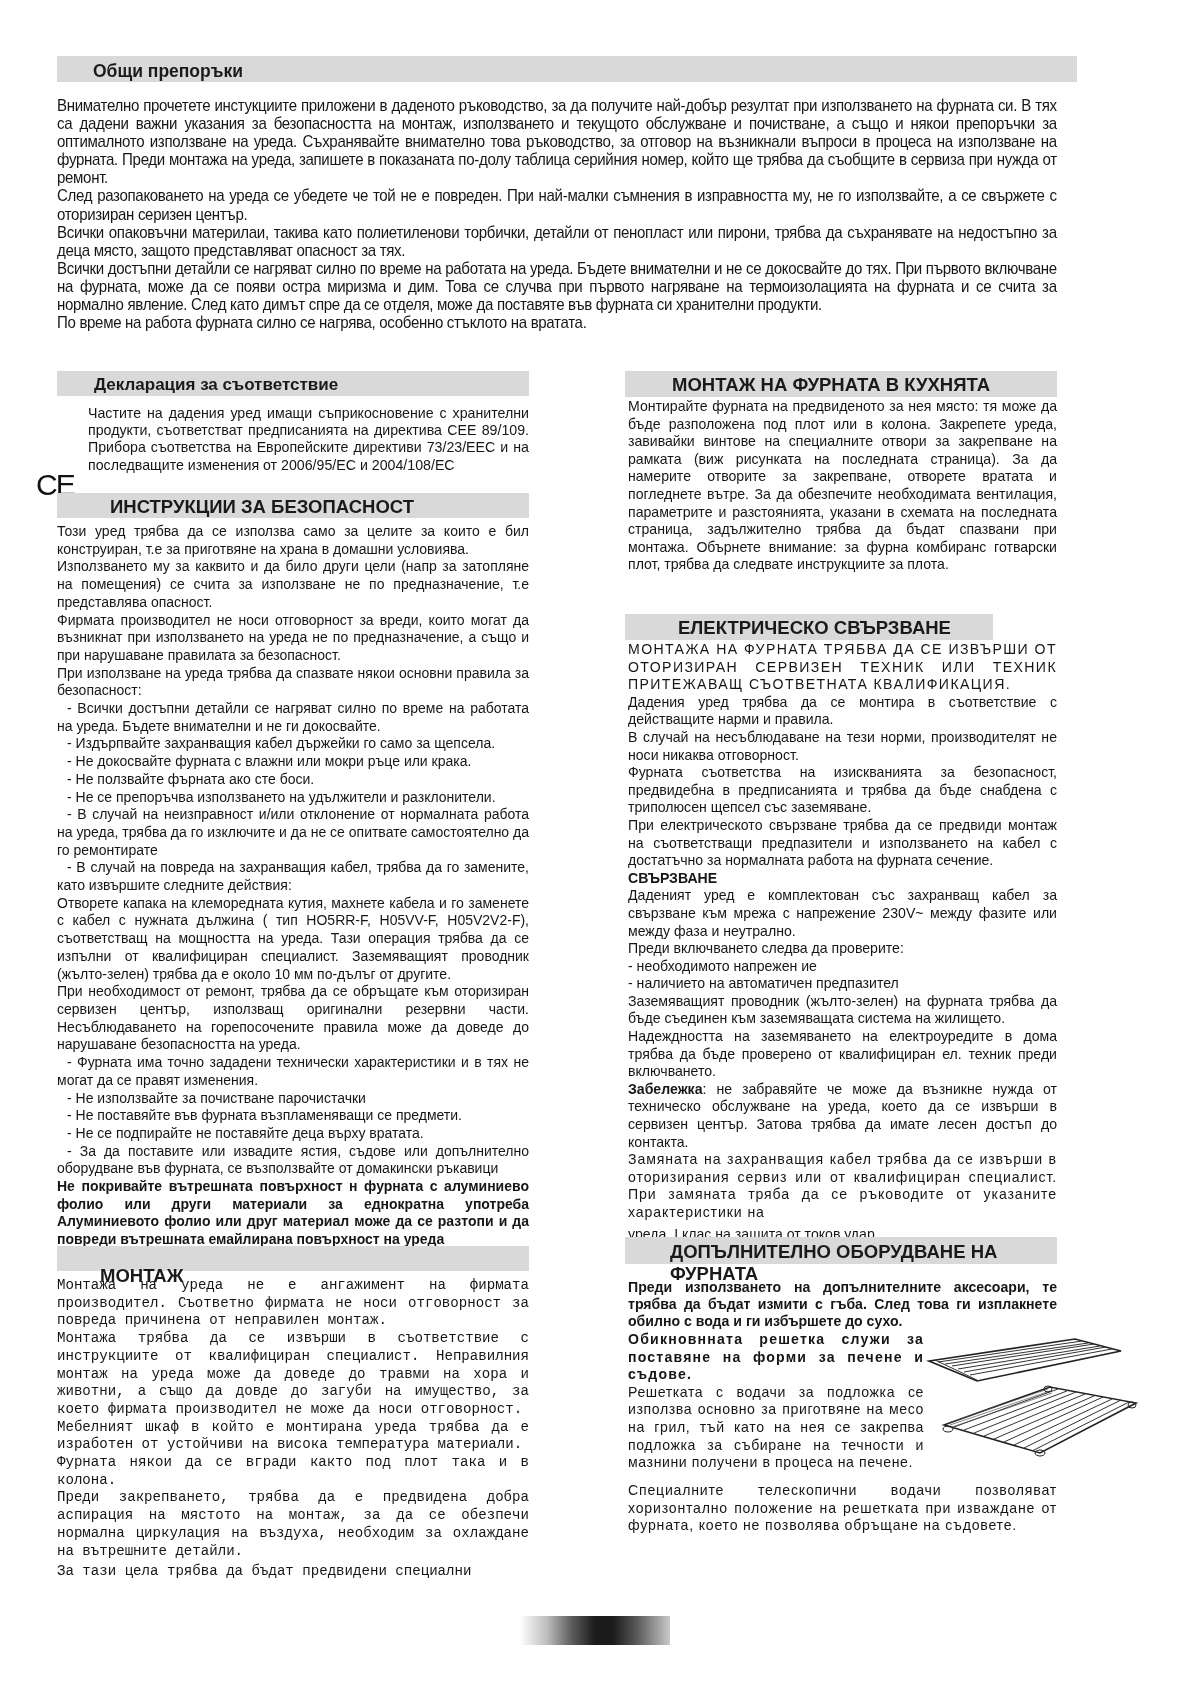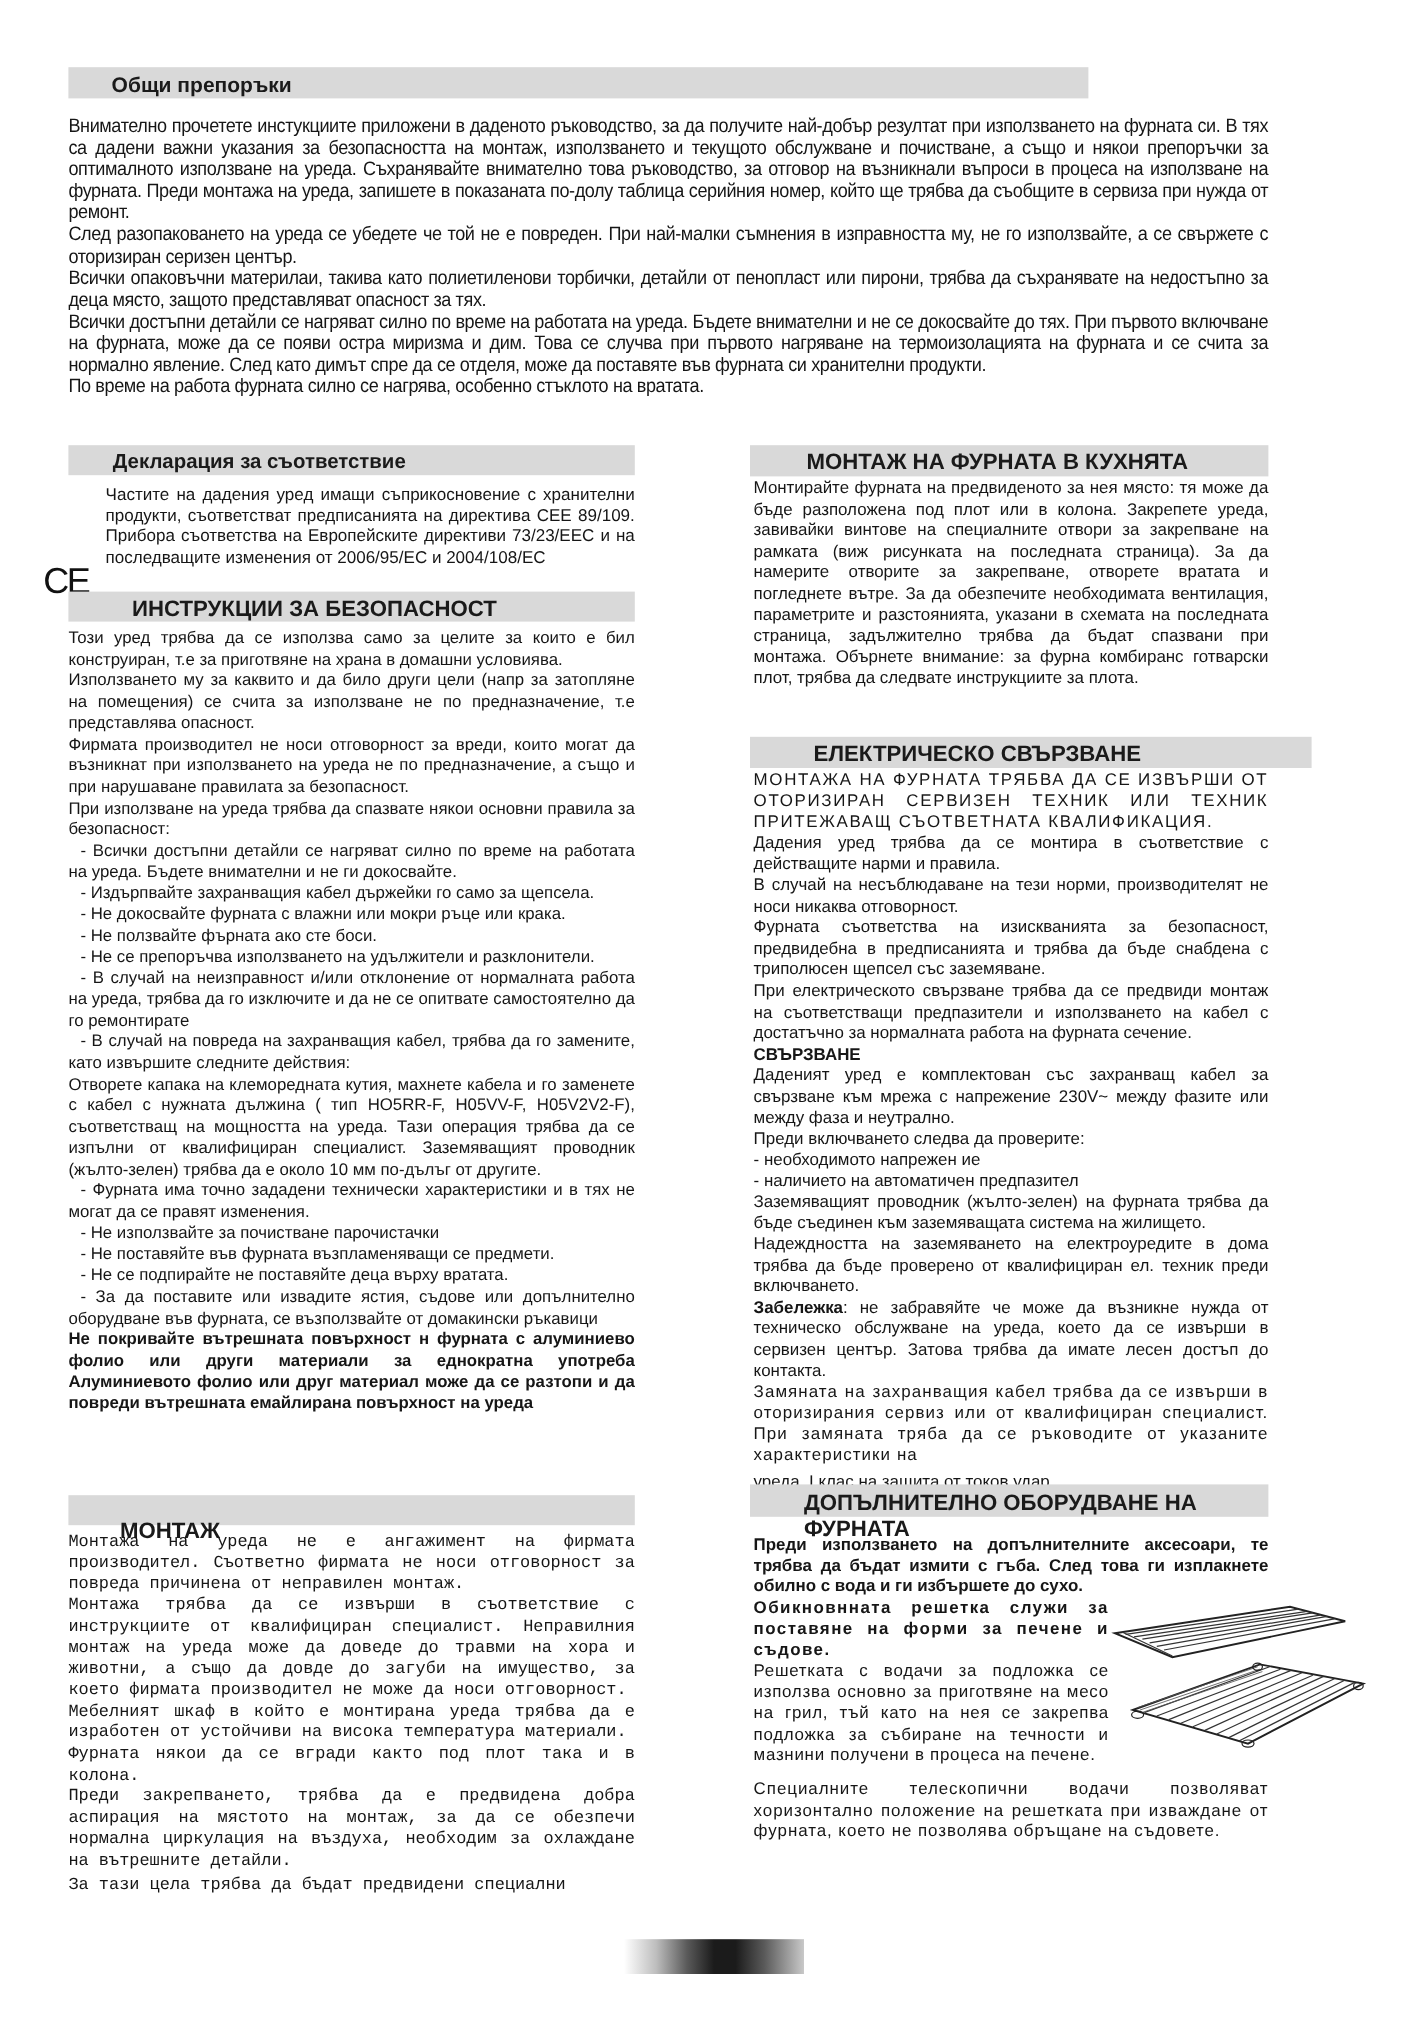--- a/index.html
+++ b/index.html
@@ -27,21 +27,21 @@
   }
   .rack { position: absolute; }
   .page-bar {
     position: absolute; left: 520px; top: 1616px; width: 150px; height: 29px;
     background: linear-gradient(to right, #ffffff 0%, #bdbdbd 18%, #5a5a5a 35%, #1b1b1b 50%, #1b1b1b 62%, #5a5a5a 78%, #c9c9c9 100%);
   }
 </style>
 </head>
 <body>
 
-<div class="hdr" style="left:57px; top:56px; width:850px; height:26px; font-size:17.5px; padding:5px 0 0 36px;">
+<div class="hdr" style="left:57px; top:56px; width:1020px; height:26px; font-size:17.5px; padding:5px 0 0 36px;">
   <span>Общи препоръки</span>
 </div>
 <div class="intro">
   <p>Внимателно прочетете инстукциите приложени в даденото ръководство, за да получите най-добър резултат при използването на фурната си. В тях са дадени важни указания за безопасността на монтаж, използването и текущото обслужване и почистване, а също и някои препоръчки за оптималното използване на уреда. Съхранявайте внимателно това ръководство, за отговор на възникнали въпроси в процеса на използване на фурната. Преди монтажа на уреда, запишете в показаната по-долу таблица серийния номер, който ще трябва да съобщите в сервиза при нужда от ремонт.</p>
   <p>След разопаковането на уреда се убедете че той  не е повреден. При най-малки съмнения в изправността му, не го използвайте, а се свържете с оторизиран серизен център.</p>
   <p>Всички опаковъчни материлаи, такива като полиетиленови торбички, детайли от пенопласт или пирони, трябва да съхранявате на недостъпно за деца място, защото представляват опасност за тях.</p>
   <p>Всички достъпни детайли се нагряват силно по време на работата на уреда. Бъдете внимателни и не се докосвайте до тях. При първото включване на фурната, може да се появи остра миризма и дим. Това се случва при първото нагряване на термоизолацията на фурната и се счита за нормално явление. След като димът спре да се отделя, може да поставяте във фурната си хранителни продукти.</p>
   <p>По време на работа фурната силно се нагрява, особенно стъклото на вратата.</p>
 </div>
 
@@ -62,20 +62,21 @@
   <p>Фирмата производител не носи отговорност за вреди, които могат да възникнат при използването  на уреда не по предназначение, а също и при нарушаване правилата за безопасност.</p>
   <p>При използване на уреда трябва да спазвате някои основни правила за безопасност:</p>
   <p style="text-indent:10px">- Всички достъпни детайли се нагряват силно по време на работата на уреда. Бъдете внимателни и не ги докосвайте.</p>
   <p style="text-indent:10px">- Издърпвайте захранващия кабел държейки го само за щепсела.</p>
   <p style="text-indent:10px">- Не докосвайте фурната с влажни или мокри ръце или крака.</p>
   <p style="text-indent:10px">- Не ползвайте фърната ако сте боси.</p>
   <p style="text-indent:10px">- Не се препоръчва използването на удължители и разклонители.</p>
   <p style="text-indent:10px">- В случай на неизправност и/или отклонение от нормалната работа на уреда, трябва да го изключите и да не се опитвате самостоятелно да го ремонтирате</p>
   <p style="text-indent:10px">- В случай на повреда на захранващия кабел, трябва да го замените, като извършите следните действия:</p>
   <p>Отворете капака на клеморедната кутия, махнете кабела и го заменете с кабел с нужната дължина ( тип HO5RR-F, H05VV-F, H05V2V2-F), съответстващ на мощността на уреда. Тази операция трябва да се изпълни от квалифициран специалист. Заземяващият проводник (жълто-зелен) трябва да е около 10 мм по-дълъг от другите.</p>
+  <p>При необходимост от ремонт, трябва да се обръщате към оторизиран сервизен център, използващ оригинални резервни части. Несъблюдаването на горепосочените правила може да доведе до нарушаване безопасността на уреда.</p>
   <p style="text-indent:10px">- Фурната има точно зададени технически характеристики и в тях не могат да се правят изменения.</p>
   <p style="text-indent:10px">- Не използвайте за почистване парочистачки</p>
   <p style="text-indent:10px">- Не поставяйте във фурната възпламеняващи се предмети.</p>
   <p style="text-indent:10px">- Не се подпирайте не поставяйте деца върху вратата.</p>
   <p style="text-indent:10px">- За да поставите или извадите ястия, съдове или допълнително оборудване във фурната, се възползвайте от домакински ръкавици</p>
   <p class="b">Не покривайте вътрешната повърхност н фурната с алуминиево фолио или други материали за еднократна употреба Алуминиевото фолио или друг материал може да се разтопи и да повреди вътрешната емайлирана повърхност на уреда</p>
 </div>
 
 <div class="hdr" style="left:57px; top:1246px; width:472px; height:25px; font-size:18.5px; padding:19px 0 0 43px;">
   <span>МОНТАЖ</span>
@@ -89,21 +90,21 @@
   <p style="margin-top:3px; text-align:left;">За тази цела трябва да бъдат предвидени специални</p>
 </div>
 
 <div class="hdr" style="left:625px; top:371px; width:432px; height:26px; font-size:18.5px; padding:3px 0 0 47px;">
   <span>МОНТАЖ НА ФУРНАТА В КУХНЯТА</span>
 </div>
 <div class="col para" style="left:628px; top:398px; width:429px; font-size:14.1px; line-height:17.6px;">
   <p>Монтирайте фурната на предвиденото за нея място: тя може да бъде разположена под плот или в колона. Закрепете уреда, завивайки винтове  на специалните отвори  за закрепване на рамката (виж рисунката на последната страница). За да намерите отворите за закрепване, отворете вратата и погледнете вътре. За да обезпечите необходимата вентилация, параметрите и разстоянията, указани в схемата на последната страница, задължително трябва да бъдат спазвани при монтажа. Обърнете внимание: за фурна комбиранс готварски плот, трябва да следвате инструкциите за плота.</p>
 </div>
 
-<div class="hdr" style="left:625px; top:614px; width:468px; height:26px; font-size:18.5px; padding:3px 0 0 53px;">
+<div class="hdr" style="left:625px; top:614px; width:368px; height:26px; font-size:18.5px; padding:3px 0 0 53px;">
   <span>ЕЛЕКТРИЧЕСКО СВЪРЗВАНЕ</span>
 </div>
 <div class="col para" style="left:628px; top:641px; width:429px; font-size:14.1px; line-height:17.6px;">
   <p class="spaced">МОНТАЖА НА ФУРНАТА ТРЯБВА ДА СЕ ИЗВЪРШИ ОТ ОТОРИЗИРАН СЕРВИЗЕН ТЕХНИК ИЛИ ТЕХНИК ПРИТЕЖАВАЩ СЪОТВЕТНАТА КВАЛИФИКАЦИЯ.</p>
   <p>Дадения уред трябва да се монтира в съответствие с действащите нарми и правила.</p>
   <p>В случай на несъблюдаване на тези норми, производителят не носи никаква отговорност.</p>
   <p>Фурната съответства на изискванията за безопасност, предвидебна в предписанията и трябва да бъде снабдена с триполюсен щепсел със заземяване.</p>
   <p>При електрическото свързване трябва да се предвиди монтаж на съответстващи предпазители и използването на кабел с достатъчно за нормалната работа на фурната сечение.</p>
   <p class="b">СВЪРЗВАНЕ</p>
   <p>Даденият уред е комплектован със захранващ кабел за свързване към мрежа с напрежение 230V~ между фазите или между фаза и неутрално.</p>

